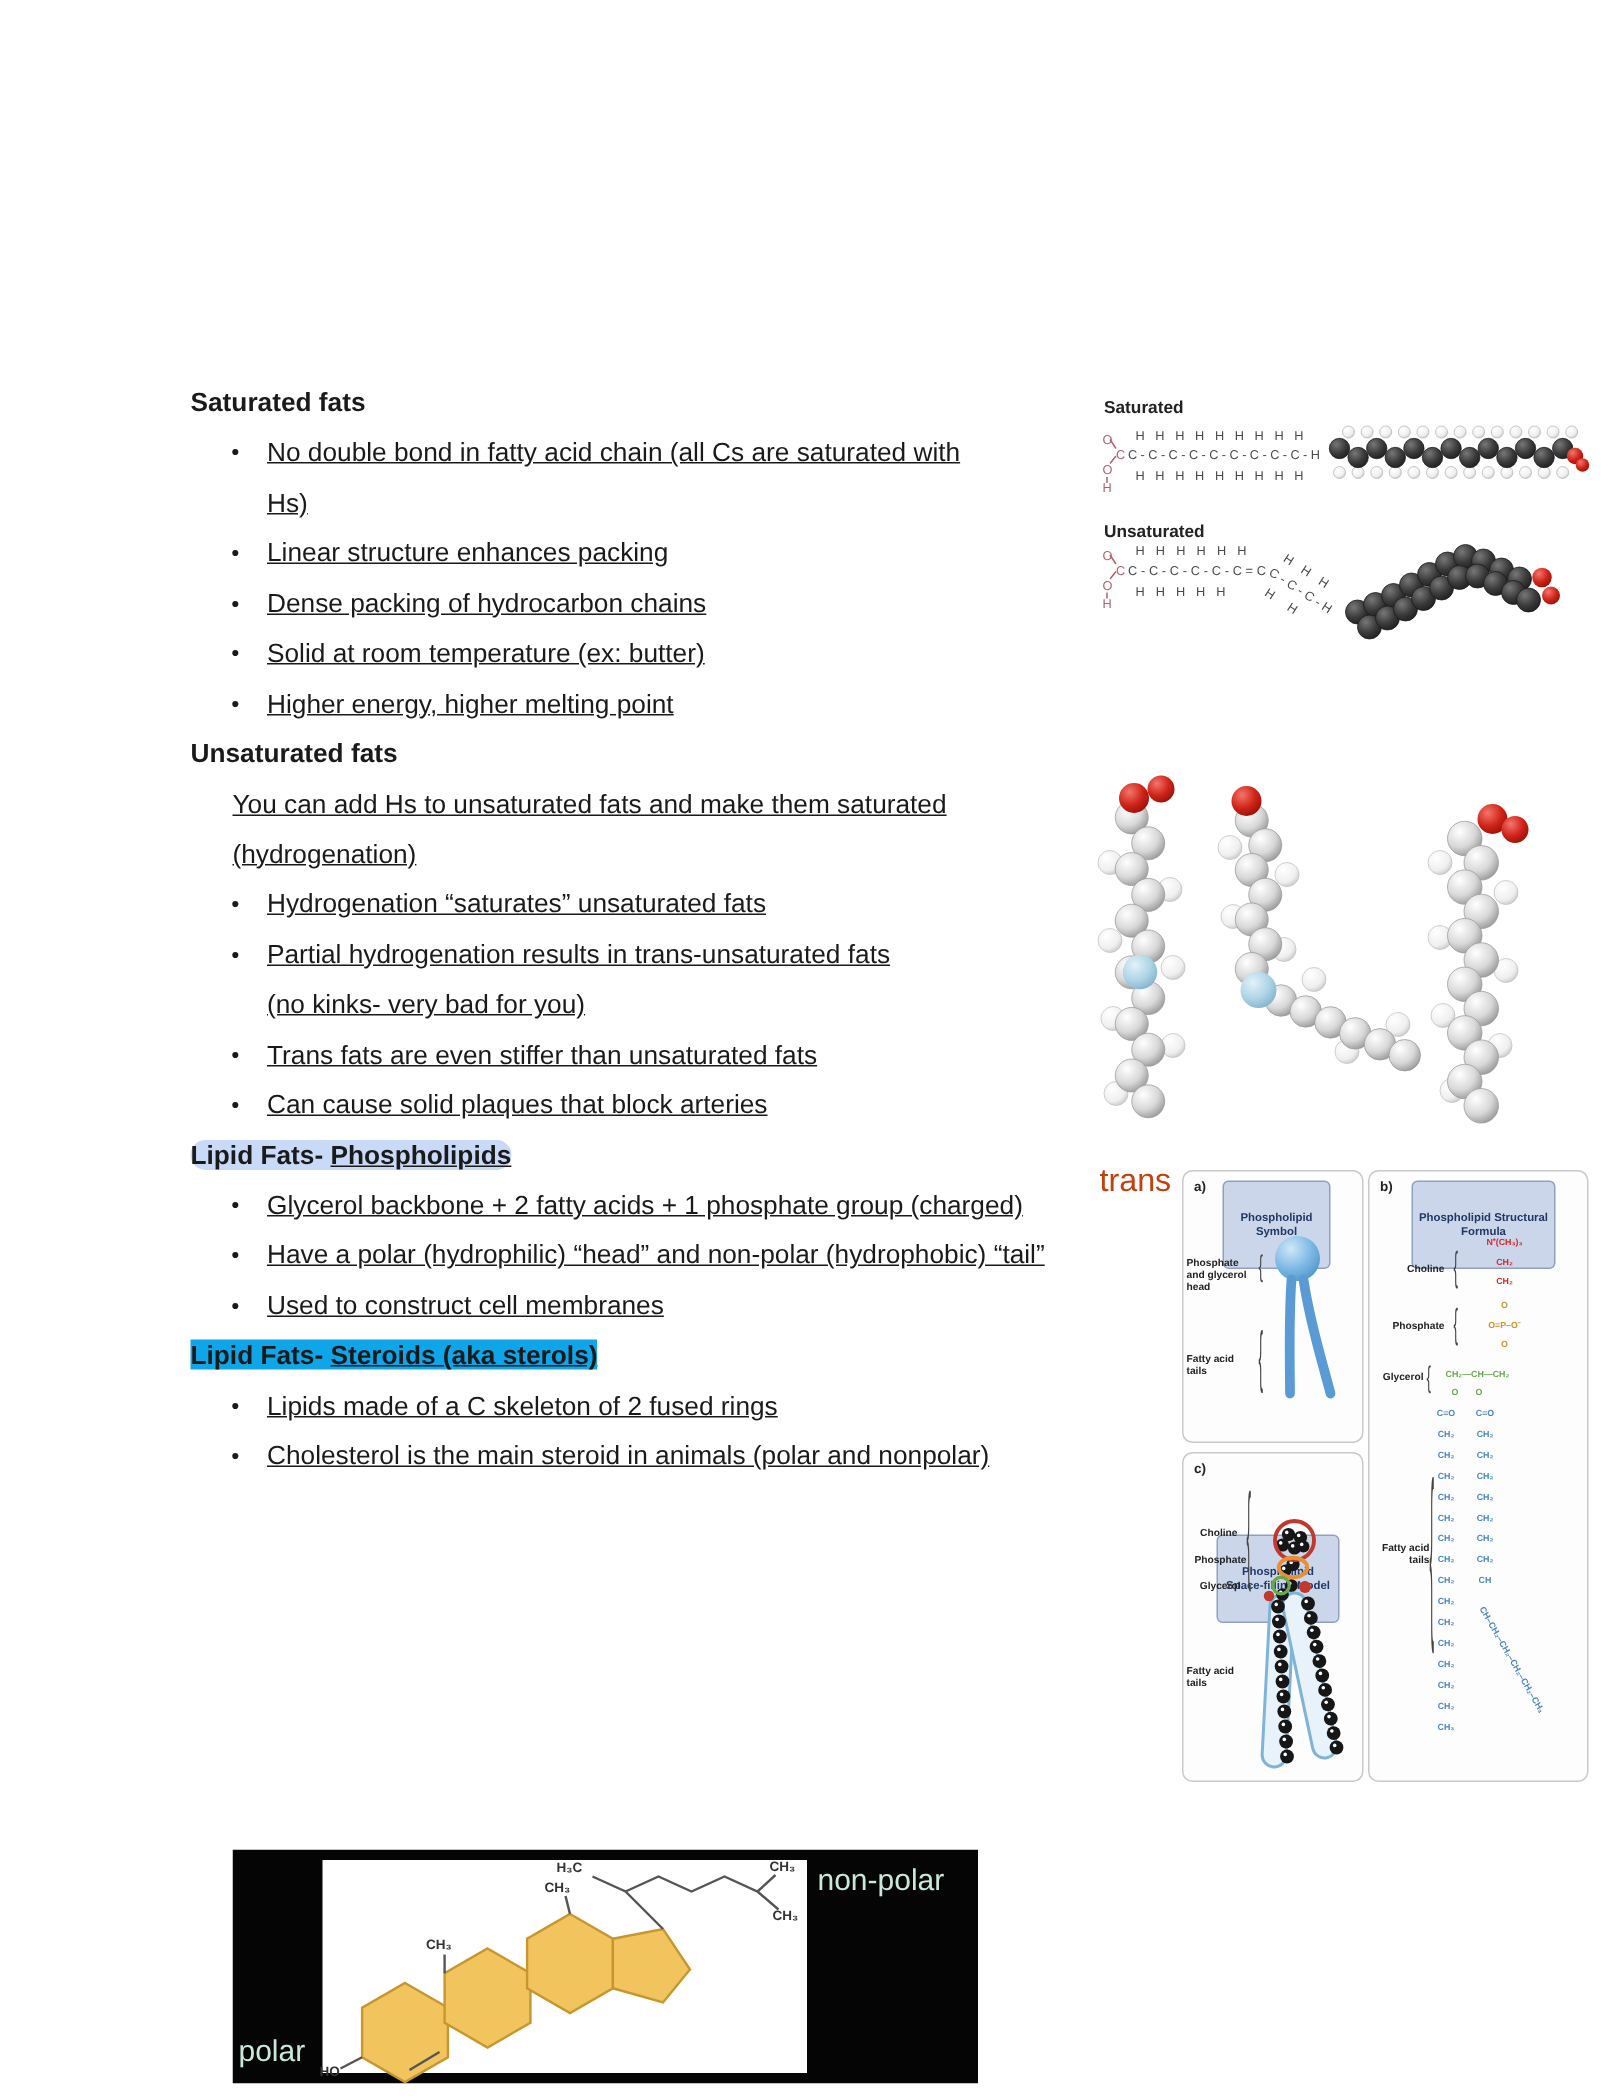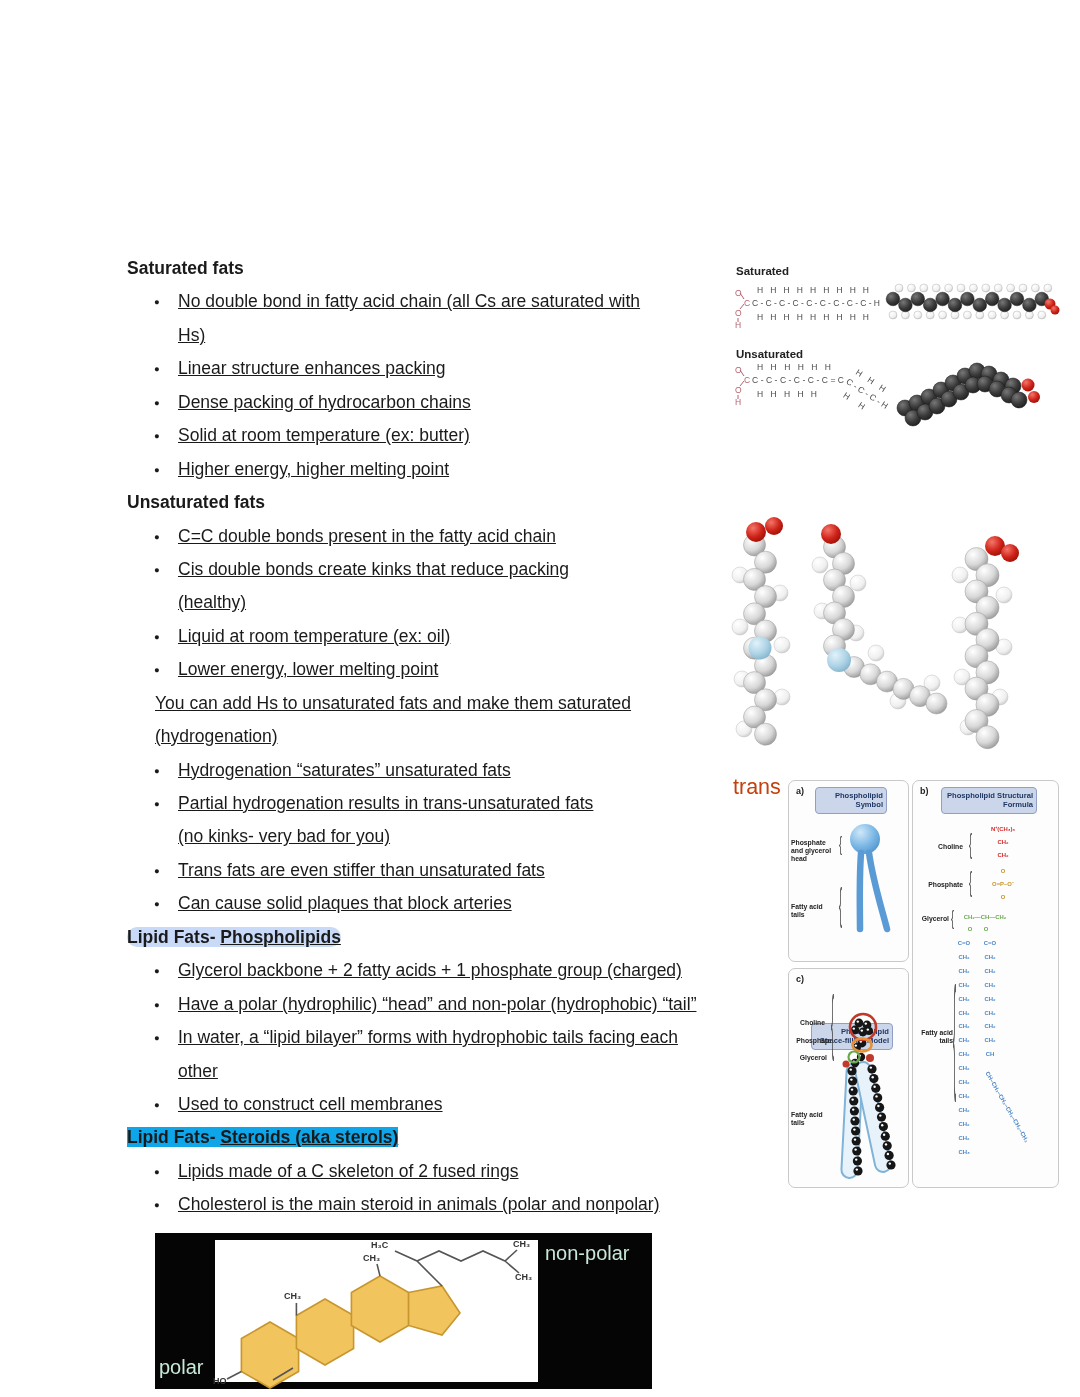--- a/index.html
+++ b/index.html
@@ -25,21 +25,21 @@
   .trans-label{position:absolute;left:733px;top:775px;font-size:21.5px;color:#c2410c;}
 
   
   .panels{position:absolute;left:786px;top:776px;width:273px;height:412px;}
   .panel{position:absolute;background:#fdfdfd;border:1.4px solid #c9c9c9;border-radius:7px;}
   #panelA{left:2px;top:4px;width:119px;height:180px;}
   #panelC{left:2px;top:192px;width:119px;height:218px;}
   #panelB{left:126px;top:4px;width:145px;height:406px;}
   .ptag{position:absolute;left:7px;top:5px;font-size:9px;font-weight:700;color:#222;}
   .badge{position:absolute;top:6px;background:#ccd6ea;border:1px solid #8fa0c4;border-radius:4px;
-         color:#1f3864;font-weight:700;font-size:7.6px;line-height:9.4px;text-align:right;padding:3px 3px;}
+         color:#1f3864;font-weight:700;font-size:7.6px;line-height:9.4px;text-align:center;padding:19px 3px;}
   #panelA .badge{left:26px;width:64px;}
   #panelC .badge{left:22px;width:74px;margin-top:48px;}
   #panelB .badge{left:28px;width:88px;}
   .plabel{position:absolute;font-size:6.8px;line-height:7.8px;color:#222;font-weight:700;text-align:right;}
   .chem{position:absolute;white-space:pre-line;text-align:center;font-weight:700;font-size:5.9px;}
   .chem.red{color:#d22a2a;line-height:13px;}
   .chem.orange{color:#c8952a;line-height:13px;}
   .chem.green{color:#6aa84f;line-height:12px;}
   .chem.blue{color:#4a86c8;line-height:13.9px;}
   .diag{position:absolute;left:74px;top:288px;transform:rotate(60deg);transform-origin:0 50%;
@@ -92,44 +92,35 @@
     <ul class="blist">
       <li>No double bond in fatty acid chain (all Cs are saturated with
 Hs)</li>
       <li>Linear structure enhances packing</li>
       <li>Dense packing of hydrocarbon chains</li>
       <li>Solid at room temperature (ex: butter)</li>
       <li>Higher energy, higher melting point</li>
     </ul>
 
     <div class="hline">Unsaturated fats</div>
-    <ul class="blist">
-      <li>C=C double bonds present in the fatty acid chain</li>
-      <li>Cis double bonds create kinks that reduce packing
-(healthy)</li>
-      <li>Liquid at room temperature (ex: oil)</li>
-      <li>Lower energy, lower melting point</li>
-    </ul>
 
     <div class="note-underline">You can add Hs to unsaturated fats and make them saturated
 (hydrogenation)</div>
     <ul class="blist">
       <li>Hydrogenation “saturates” unsaturated fats</li>
       <li>Partial hydrogenation results in trans-unsaturated fats
 (no kinks- very bad for you)</li>
       <li>Trans fats are even stiffer than unsaturated fats</li>
       <li>Can cause solid plaques that block arteries</li>
     </ul>
 
     <div class="hline"><span class="hl-blue"><span>Lipid Fats- </span><span class="u">Phospholipids</span></span></div>
     <ul class="blist">
       <li>Glycerol backbone + 2 fatty acids + 1 phosphate group (charged)</li>
       <li>Have a polar (hydrophilic) “head” and non-polar (hydrophobic) “tail”</li>
-      <li>In water, a “lipid bilayer” forms with hydrophobic tails facing each
-other</li>
       <li>Used to construct cell membranes</li>
     </ul>
 
     <div class="hline"><span class="hl-green"><span>Lipid Fats- </span><span class="u">Steroids (aka sterols)</span></span></div>
     <ul class="blist">
       <li>Lipids made of a C skeleton of 2 fused rings</li>
       <li>Cholesterol is the main steroid in animals (polar and nonpolar)</li>
     </ul>
   </div>
 

